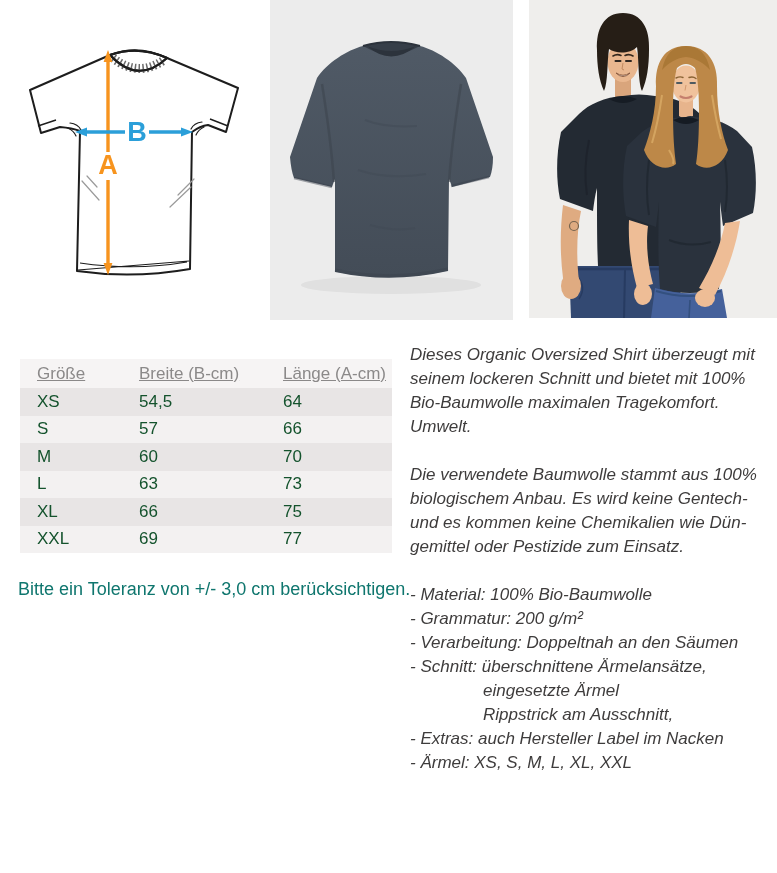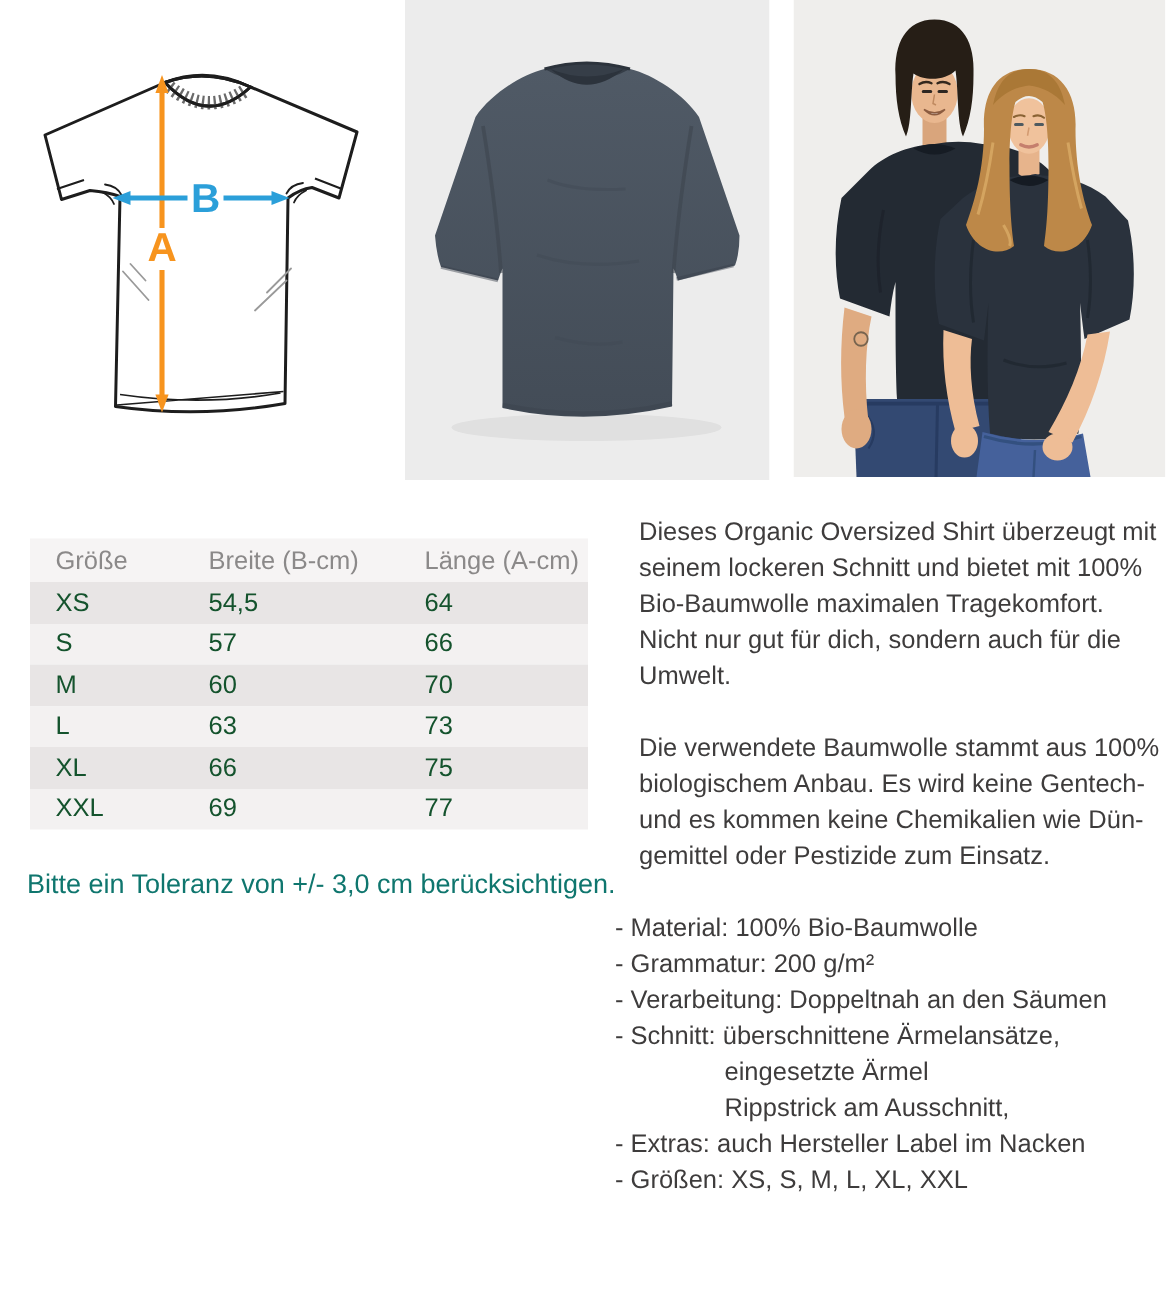--- a/index.html
+++ b/index.html
@@ -14,33 +14,33 @@
   
   .diagram{left:20px;top:33px;width:222px;height:252px;}
   .diagram text{font-family:"Liberation Sans",sans-serif;font-weight:bold;font-size:27px;text-anchor:middle;}
   .photo-flat{left:270px;top:0;width:243px;height:320px;}
   .photo-models{left:529px;top:0;width:248px;height:318px;}
 
   
   .size-table{left:20px;top:359px;width:372px;border-collapse:collapse;table-layout:fixed;font-size:17px;}
   .size-table th{
     text-align:left;font-weight:400;color:#8b8989;background:#f6f4f4;
-    height:29px;padding:0 0 0 17px;
+    height:29px;padding:0 0 0 17px;text-decoration:underline;
   }
   .size-table td{color:#14532d;height:27.5px;padding:0 0 0 17px;}
   .size-table tbody tr:nth-child(odd) td{background:#e8e5e5;}
   .size-table tbody tr:nth-child(even) td{background:#f3f1f1;}
 
   .tolerance{left:18px;top:579px;margin:0;font-size:18px;color:#0f766e;}
 
   
   .description{left:410px;top:343px;width:367px;font-size:17px;line-height:24px;color:#3e3c3c;}
-  .description .para{margin:0 0 24px 16px;}
+  .description .para{margin:0 0 24px 0;font-style:italic;}
   .description .line{white-space:nowrap;}
-  .description .details{margin-top:0;}
+  .description .details{margin-top:0;font-style:italic;}
   .description .line.indent{padding-left:73px;}
 </style>
 </head>
 <body>
 
 <div class="stage">
 
   <figure class="abs diagram">
     <svg viewBox="0 0 222 252" width="222" height="252">
       <path d="M90,22 L10,57 L21,100 L40,94 Q52,95 60,98 L57,238 Q113,246 170,236 L172,99 Q180,93 188,92 L206,99 L218,55 L147,25 Q118,11 90,22 Z" fill="#ffffff" stroke="#1d1d1d" stroke-width="2" stroke-linejoin="round" stroke-linecap="round"></path>
@@ -190,36 +190,35 @@
   </table>
 
   <p class="abs tolerance">Bitte ein Toleranz von +/- 3,0 cm berücksichtigen.</p>
 
   <div class="abs description">
     <div class="para">
 
     <div class="line">Dieses Organic Oversized Shirt überzeugt mit</div>
         <div class="line">seinem lockeren Schnitt und bietet mit 100%</div>
         <div class="line">Bio-Baumwolle maximalen Tragekomfort.</div>
-        <div class="line">Nicht nur gut für dich, sondern auch für die</div>
         <div class="line">Umwelt.</div>
       </div>
     <div class="para">
 
     <div class="line">Die verwendete Baumwolle stammt aus 100%</div>
         <div class="line">biologischem Anbau. Es wird keine Gentech-</div>
         <div class="line">und es kommen keine Chemikalien wie Dün-</div>
         <div class="line">gemittel oder Pestizide zum Einsatz.</div>
       </div>
     <div class="details">
 
     <div class="line">- Material: 100% Bio-Baumwolle</div>
         <div class="line">- Grammatur: 200 g/m²</div>
         <div class="line">- Verarbeitung: Doppeltnah an den Säumen</div>
         <div class="line">- Schnitt: überschnittene Ärmelansätze,</div>
         <div class="line indent">eingesetzte Ärmel</div>
         <div class="line indent">Rippstrick am Ausschnitt,</div>
         <div class="line">- Extras: auch Hersteller Label im Nacken</div>
-        <div class="line">- Größen: XS, S, M, L, XL, XXL</div>
+        <div class="line">- Ärmel: XS, S, M, L, XL, XXL</div>
       </div>
   </div>
 
 </div>
 
 </body></html>

